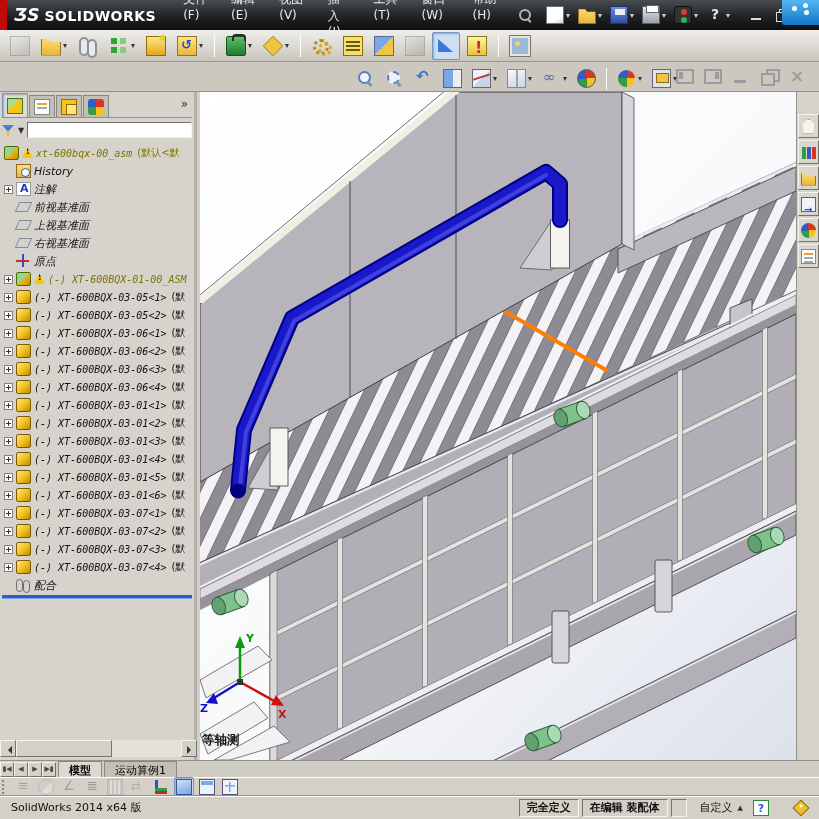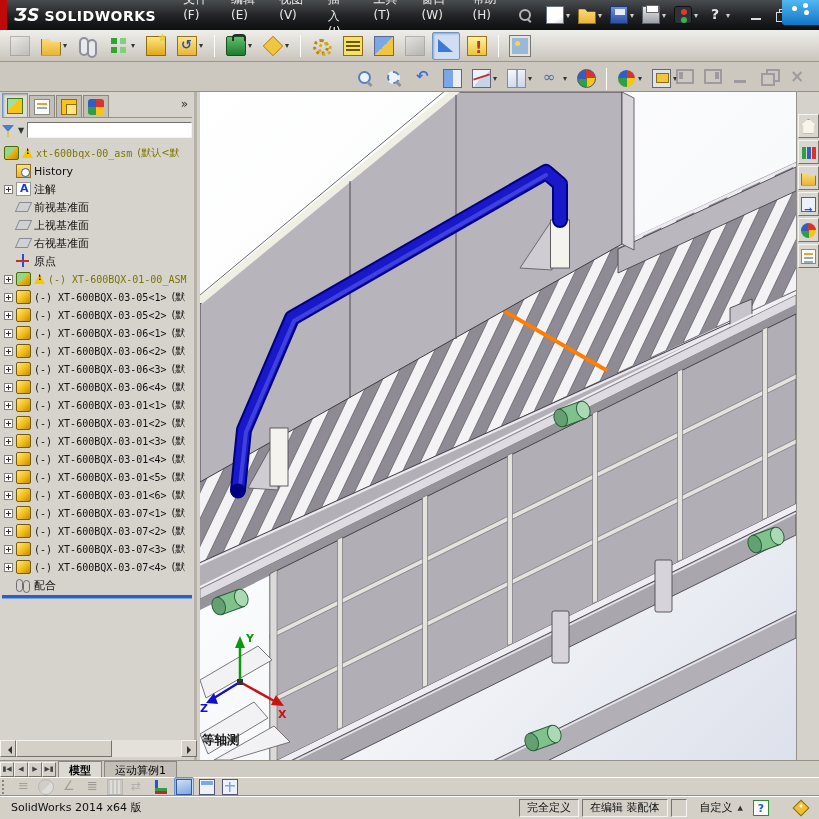--- a/index.html
+++ b/index.html
@@ -135,21 +135,21 @@
   #filtercaret{font-size:8px;color:#333;}
   #filterinput{flex:1;height:16px;background:#fff;border:1px solid;border-color:#75726b #f4f3f0 #f4f3f0 #75726b;font-size:10px;}
   
   #tree{position:absolute;left:0;top:52px;right:0;}
   .trow{height:18px;display:flex;align-items:center;gap:3px;padding-left:4px;white-space:nowrap;overflow:hidden;color:#111;}
   .texp{visibility:hidden;width:9px;height:9px;border:1px solid #848078;background:#fff;position:relative;flex:none;}
   .texp::after{content:"";position:absolute;left:1px;top:3px;width:5px;height:1px;background:#333;}
   .texp::before{content:"";position:absolute;left:3px;top:1px;width:1px;height:5px;background:#333;}
   .trow.expand .texp{visibility:visible;}
   .ticon{width:15px;height:14px;display:inline-block;position:relative;flex:none;}
-  .tlabel{font-size:11px;}
+  .tlabel{font-size:11px;font-style:italic;}
   .comp .tlabel,.mono{font-family:"DejaVu Sans Mono",monospace;font-size:10px;}
   .tsuffix{font-size:10px;margin-left:2px;flex:none;}
   .olive{color:#7d7400;}
   .warnmark{display:none;width:11px;height:10px;position:relative;clip-path:polygon(50% 0,100% 100%,0 100%);background:#f6c800;flex:none;}
   .warnmark::after{content:"!";position:absolute;left:4px;top:-1px;font-size:8px;font-weight:bold;color:#000;}
   .trow.warn .warnmark{display:inline-block;}
   .ic-part{background:linear-gradient(135deg,#ffe680,#f0bc18 55%,#c08c00);border:1px solid #7a5a00;border-radius:2px;}
   .ic-asm{background:linear-gradient(135deg,#8fd88f 45%,#f0bc18 45%,#c08c00);border:1px solid #4f6a00;border-radius:2px;}
   .ic-history{background:linear-gradient(#ffe27a,#e8b53a);border:1px solid #8a6d1a;}
   .ic-history::after{content:"";position:absolute;right:0px;bottom:0px;width:7px;height:7px;border-radius:50%;background:#fff;border:1.5px solid #2255cc;}
@@ -208,21 +208,21 @@
   .ic-shaded-view{background:linear-gradient(160deg,#cfe0f4,#7aa7e8);border:1px solid #33589a;}
   .ic-split-view{border:1px solid #557;background:#eef2f8;}
   .ic-split-view::after{content:"";position:absolute;left:1px;top:1px;right:1px;height:4px;background:#7aa7e8;}
   .ic-grid-view{border:1px solid #557;background:linear-gradient(#eef2f8 0 0);}
   .ic-grid-view::after{content:"";position:absolute;inset:2px;background:
      linear-gradient(#7aa7e8 0 0) 0 45%/100% 1.5px no-repeat,
      linear-gradient(#7aa7e8 0 0) 45% 0/1.5px 100% no-repeat;}
   #statusbar{position:absolute;left:0;top:795px;width:819px;height:24px;background:#d4d0c8;border-top:1px solid #94908a;box-shadow:inset 0 1px 0 #fff;
     display:flex;align-items:center;font-size:11px;color:#111;}
   #statustext{margin-left:11px;flex:1;}
-  .scell{border:1px solid;border-color:#75726b #f4f3f0 #f4f3f0 #75726b;height:18px;display:flex;align-items:center;justify-content:center;padding:8px 7px;margin-right:3px;}
+  .scell{border:1px solid;border-color:#75726b #f4f3f0 #f4f3f0 #75726b;height:18px;display:flex;align-items:center;justify-content:center;padding:8px 7px;margin-right:3px;font-weight:bold;}
   #customcell{border:none;display:flex;align-items:center;gap:5px;margin:0 10px;}
   #customcaret{font-size:7px;color:#333;}
   #helpbox{width:16px;height:16px;background:#fff;border:1px solid #2f8a3a;color:#2255cc;font-weight:bold;font-size:11px;text-align:center;line-height:15px;margin-right:26px;}
   #tagicon{width:12px;height:12px;background:#f0c030;border:1px solid #8a6a10;transform:rotate(45deg);position:relative;margin-right:12px;}
   #tagicon::after{content:"";position:absolute;left:2px;top:2px;width:3px;height:3px;border-radius:50%;background:#fff;}
 </style>
 </head>
 <body>
 
 <div id="page">

